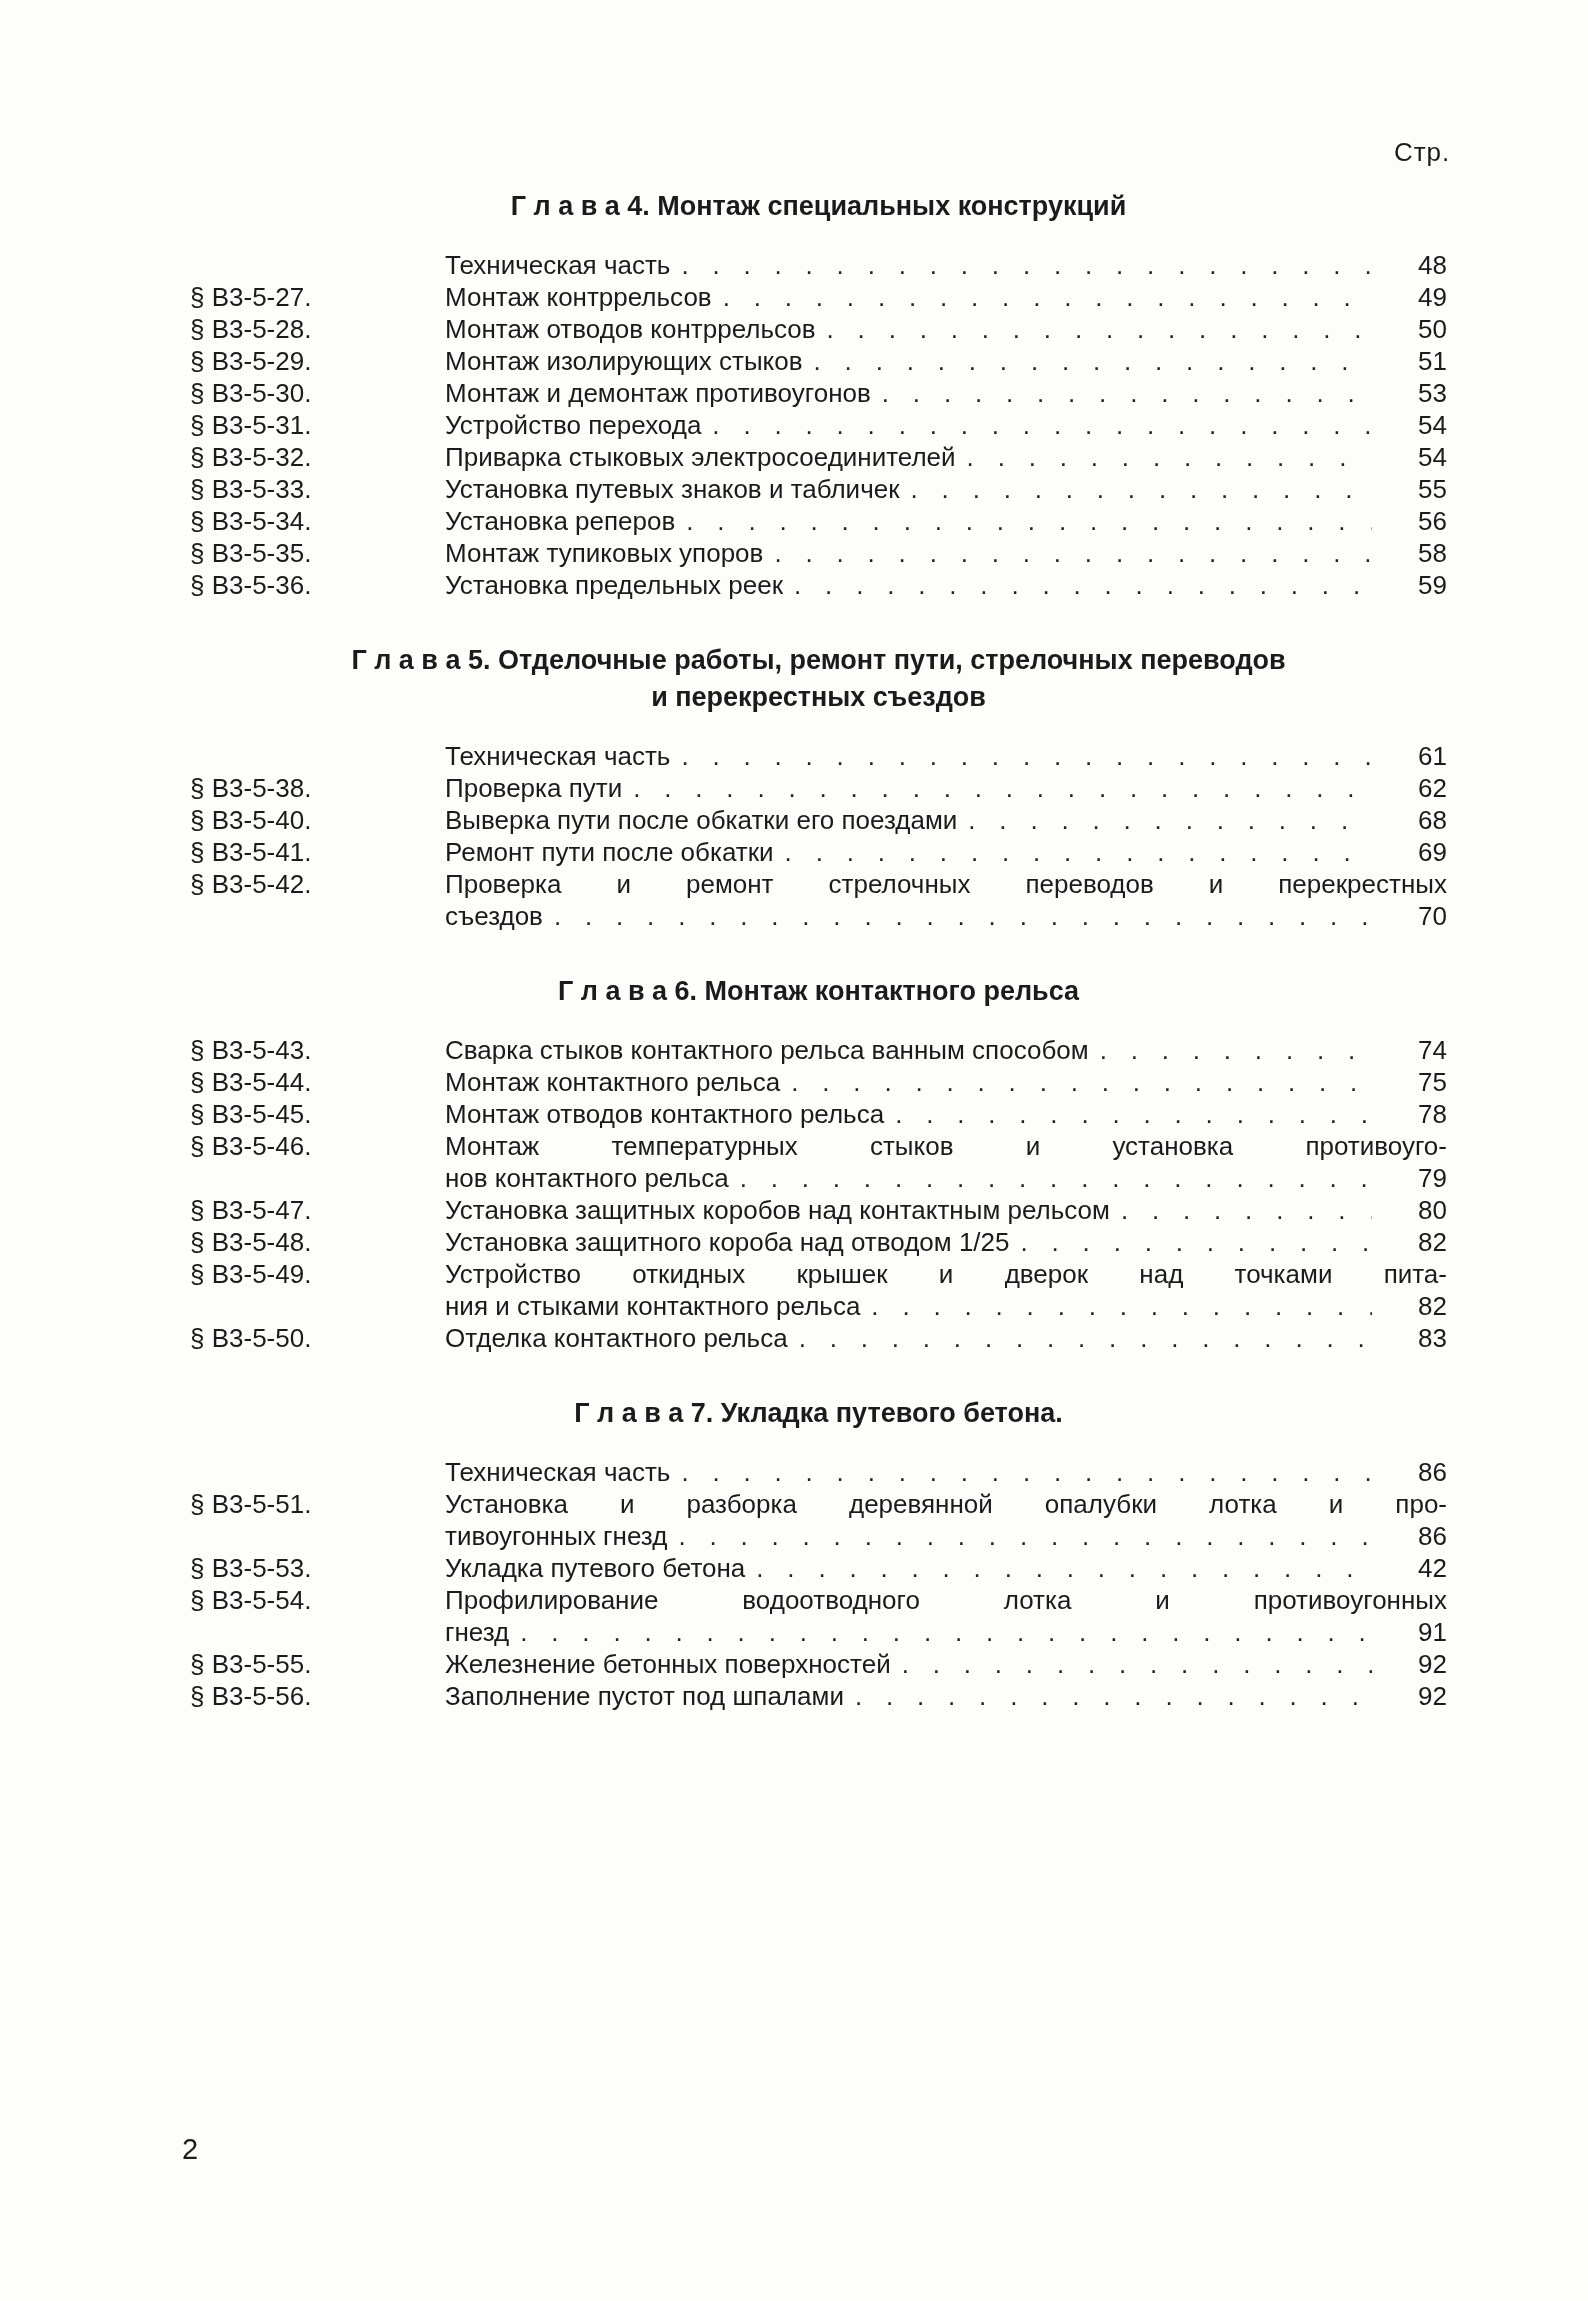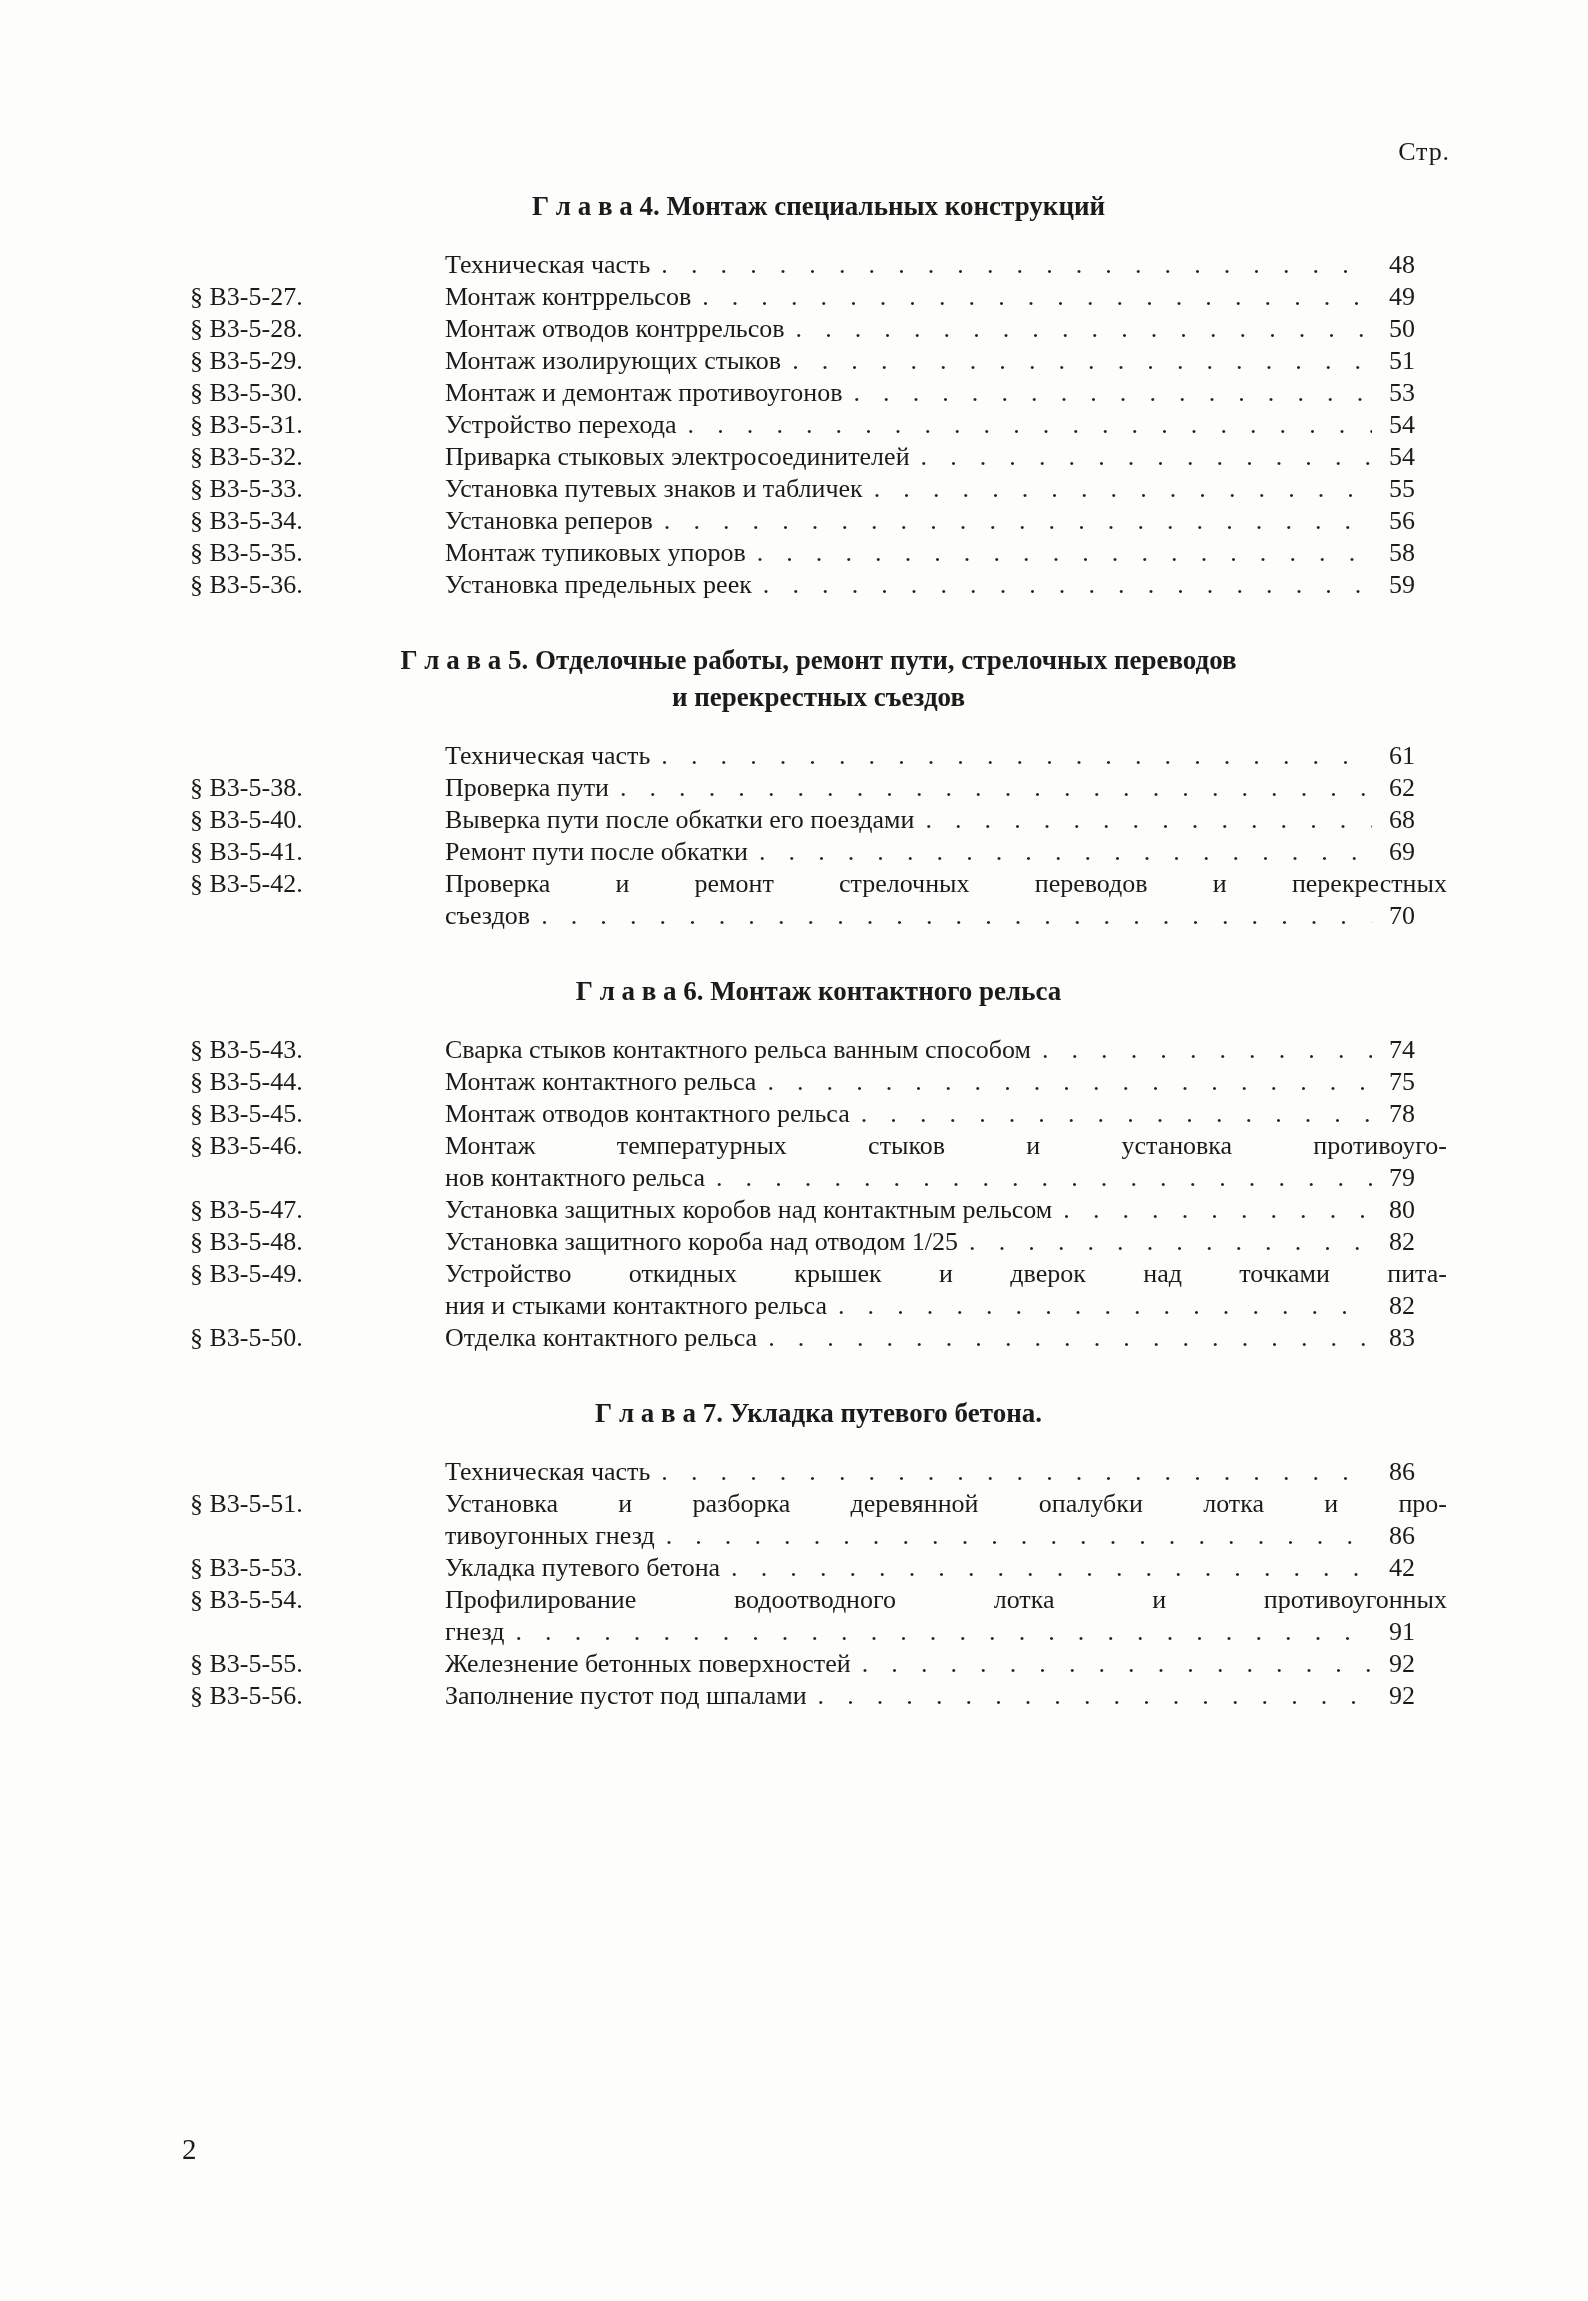--- a/index.html
+++ b/index.html
@@ -6,21 +6,21 @@
     margin: 0;
     padding: 0;
     background: #e8e8e6;
   }
   .page {
     position: relative;
     width: 1589px;
     height: 2301px;
     margin: 0 auto;
     background: #fdfdfb;
-    font-family: Liberation Serif, serif;
+    font-family: Liberation Sans, sans-serif;
     color: #1b1b1b;
     font-size: 26px;
     overflow: hidden;
   }
   .header-str {
     position: absolute;
     top: 137px;
     right: 139px;
     font-size: 26px;
     letter-spacing: 0.9px;
@@ -75,21 +75,21 @@
     margin-right: 16.7px;
     color: #222;
   }
   .dots::before {
     content: ". . . . . . . . . . . . . . . . . . . . . . . . . . . . . . . . . . . . . . . . . . . . . .";
     letter-spacing: 8.3px;
   }
   .pg {
     flex: 0 0 58px;
     width: 58px;
-    text-align: left;
+    text-align: right;
     white-space: nowrap;
   }
   .folio {
     position: absolute;
     left: 182px;
     top: 2133px;
     font-size: 29px;
   }
 </style>
 </head>

